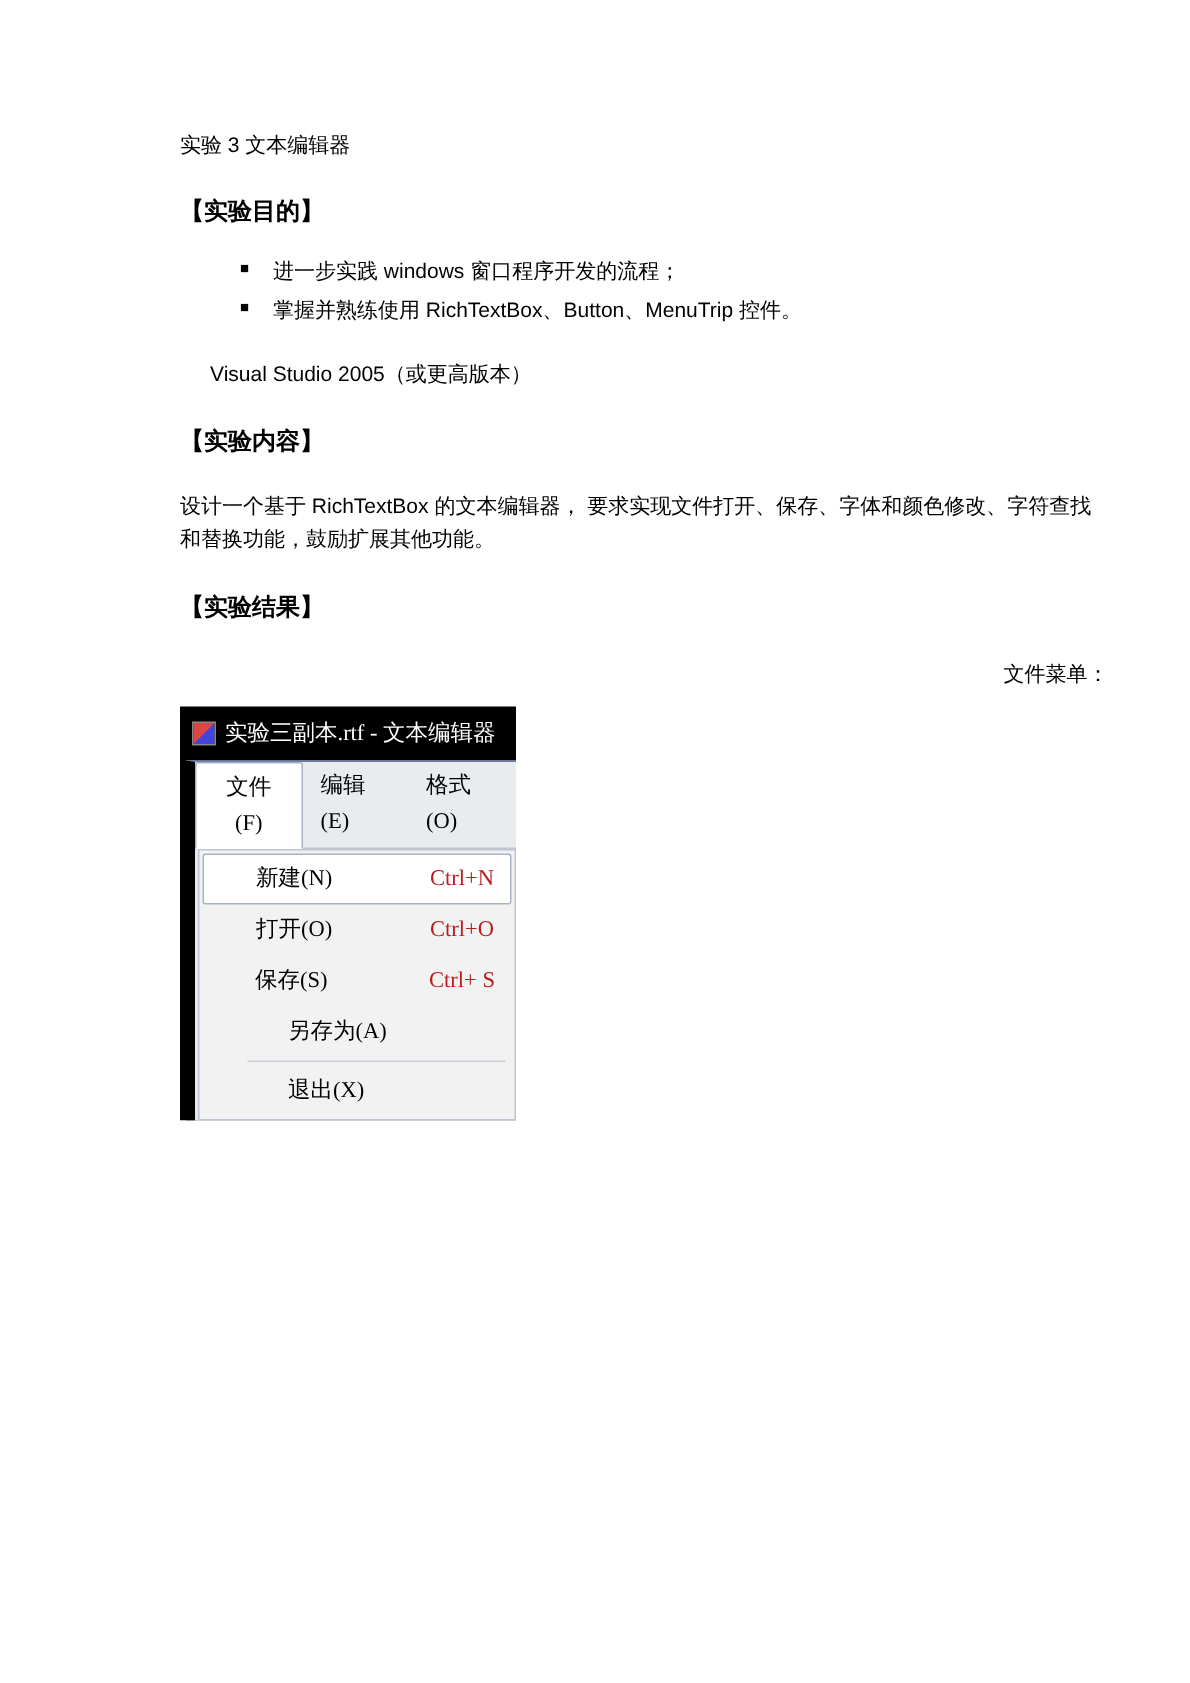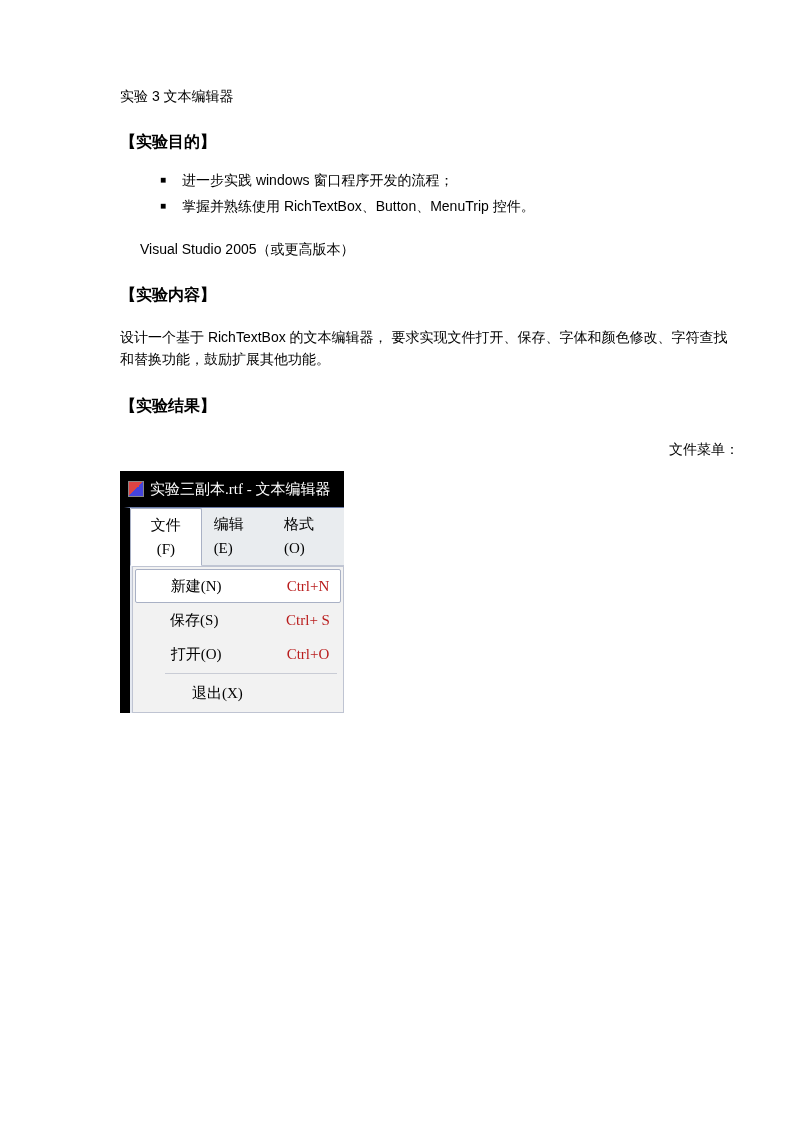--- a/index.html
+++ b/index.html
@@ -162,26 +162,30 @@
         <div class="mitem">编辑(E)</div>
         <div class="mitem">格式(O)</div>
       </div>
       <div class="dd-wrap">
         <div class="dropdown">
           <div class="row active">
             <span class="label">新建(N)</span>
             <span class="shortcut">Ctrl+N</span>
           </div>
           <div class="row">
+            <span class="label">打开(O)</span>
+            <span class="shortcut">Ctrl+O</span>
+          </div>
+          <div class="row">
             <span class="label">保存(S)</span>
             <span class="shortcut">Ctrl+ S</span>
           </div>
           <div class="row">
-            <span class="label">打开(O)</span>
-            <span class="shortcut">Ctrl+O</span>
+            <span class="label">另存为(A)</span>
+            <span class="shortcut"></span>
           </div>
           <div class="sep"></div>
           <div class="row">
             <span class="label">退出(X)</span>
             <span class="shortcut"></span>
           </div>
         </div>
       </div>
     </div>
   </div>

